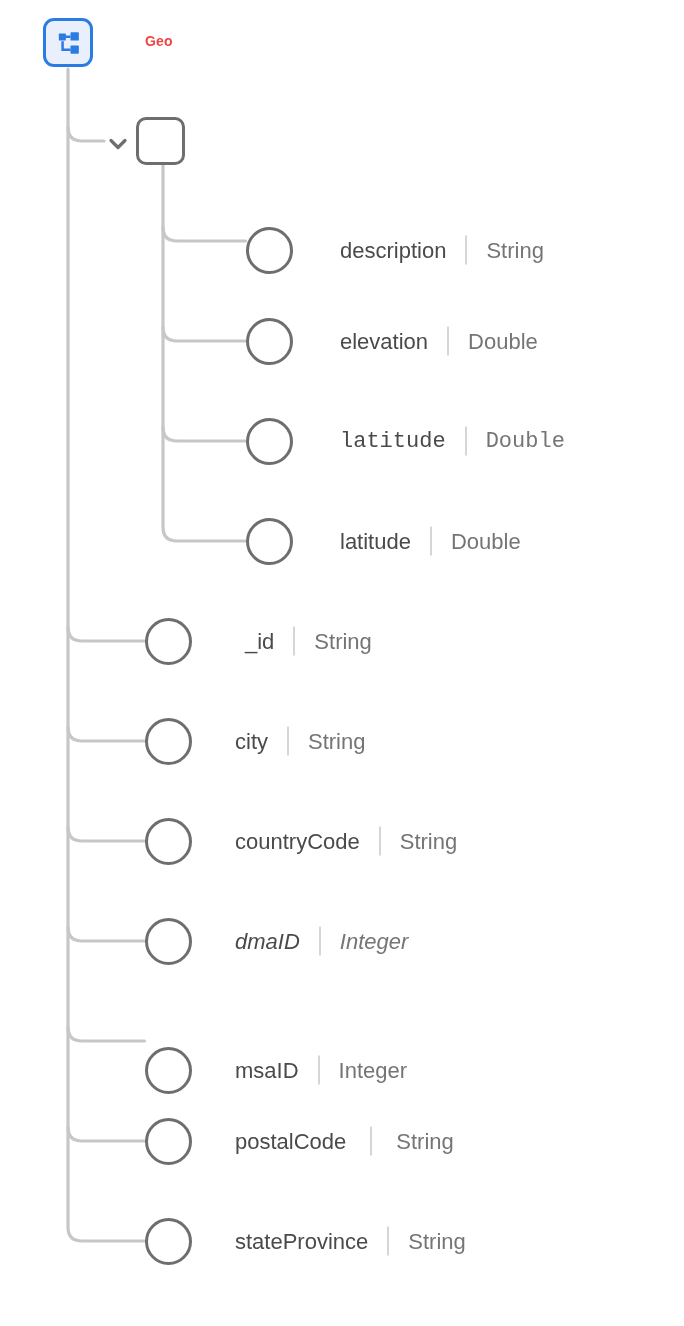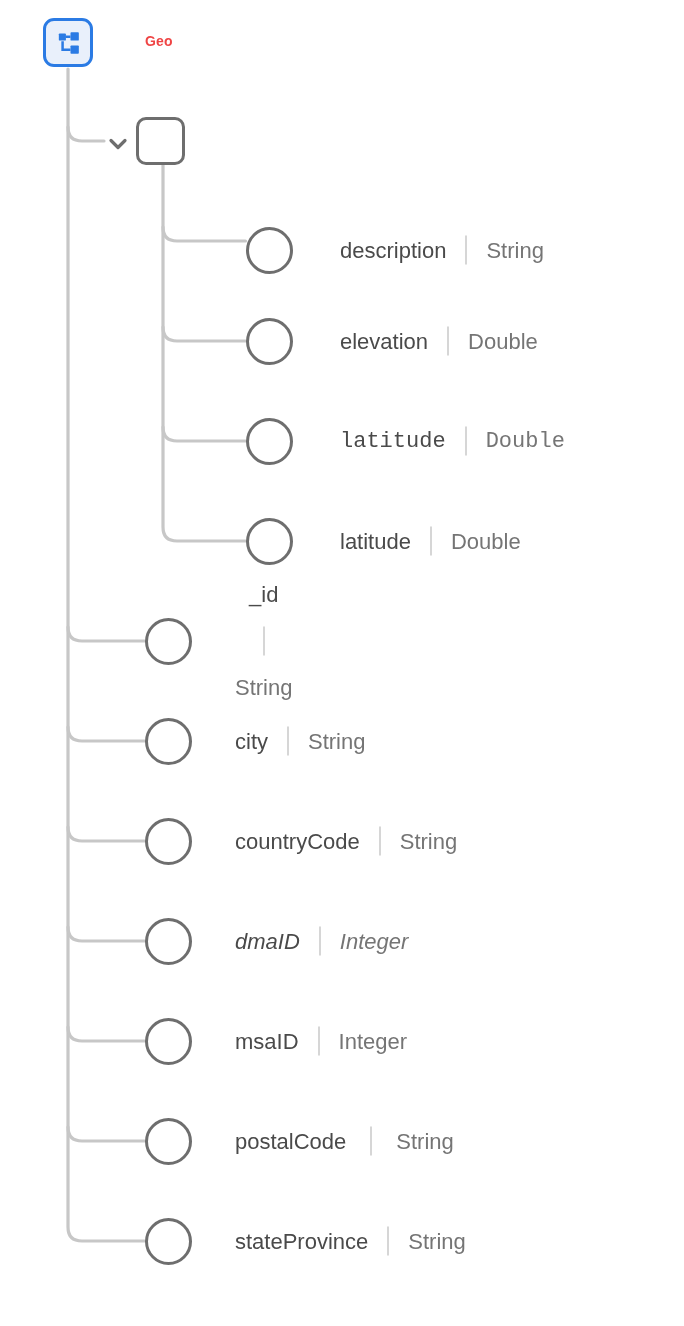--- a/index.html
+++ b/index.html
@@ -170,21 +170,21 @@
     <div class="txt" style="left: 340px;">
       <span class="fname">latitude</span>
       <span class="vdivider"></span>
       <span class="ftype">Double</span>
     </div>
   </div>
 
   <div class="row" style="top: 591px;">
 
     <div class="node circle" style="left: 144.5px;"></div>
-    <div class="txt" style="left: 235px; flex-direction: column;">
+    <div class="txt" style="left: 245px;">
       <span class="fname">_id</span>
       <span class="vdivider"></span>
       <span class="ftype">String</span>
     </div>
   </div>
 
   <div class="row" style="top: 691px;">
 
     <div class="node circle" style="left: 144.5px;"></div>
     <div class="txt" style="left: 235px;">
@@ -207,21 +207,21 @@
   <div class="row" style="top: 891px; font-style: italic;">
 
     <div class="node circle" style="left: 144.5px;"></div>
     <div class="txt" style="left: 235px;">
       <span class="fname">dmaID</span>
       <span class="vdivider"></span>
       <span class="ftype">Integer</span>
     </div>
   </div>
 
-  <div class="row" style="top: 991px;">
+  <div class="row" style="top: 1020px;">
 
     <div class="node circle" style="left: 144.5px;"></div>
     <div class="txt" style="left: 235px;">
       <span class="fname">msaID</span>
       <span class="vdivider"></span>
       <span class="ftype">Integer</span>
     </div>
   </div>
 
   <div class="row" style="top: 1091px;">

